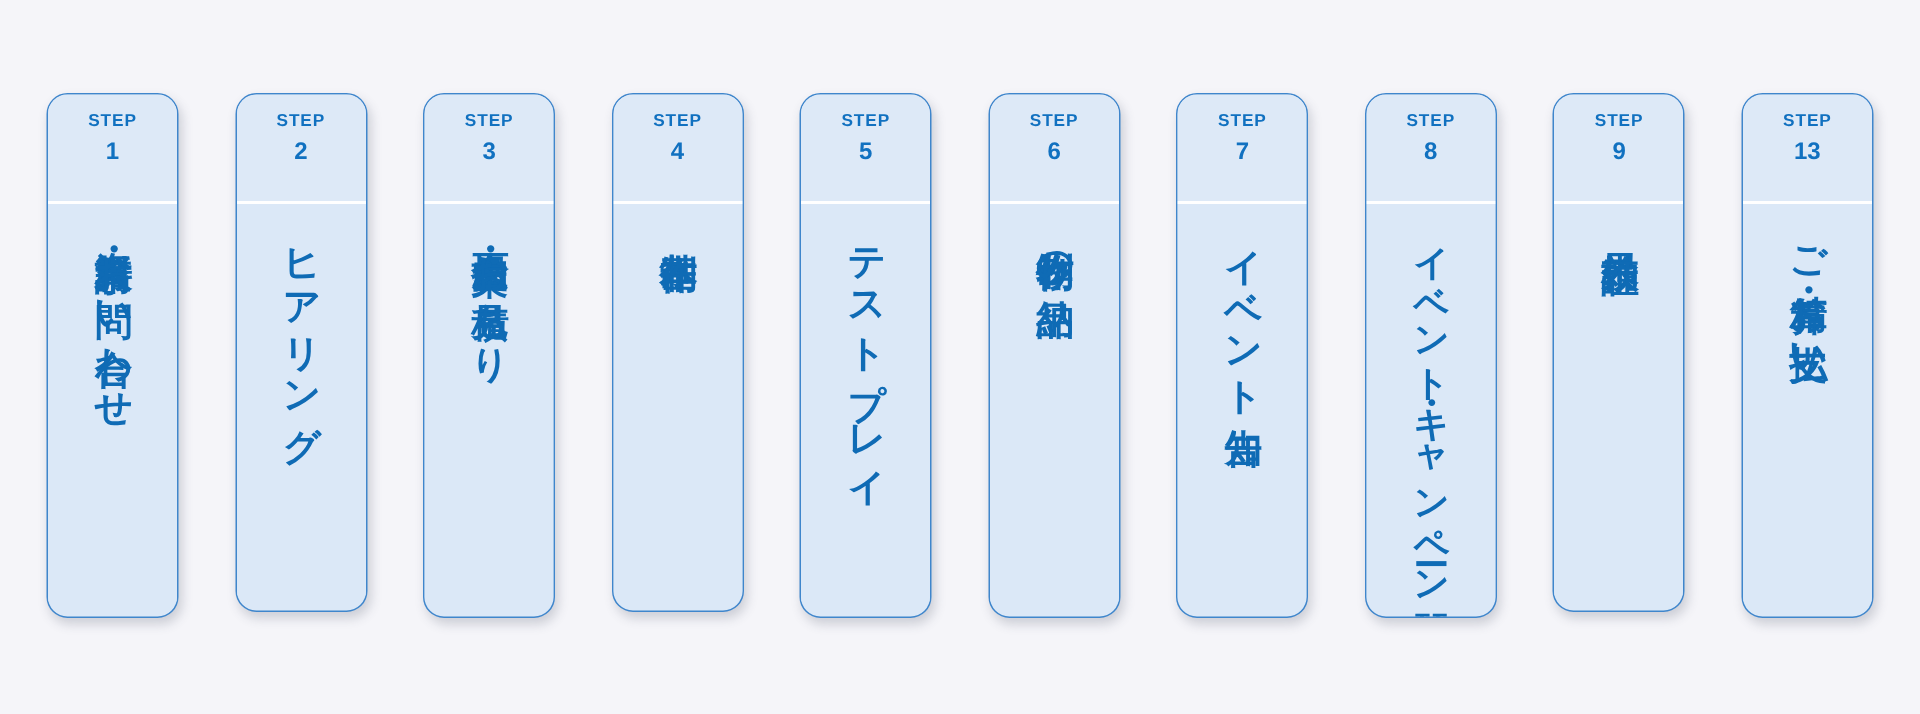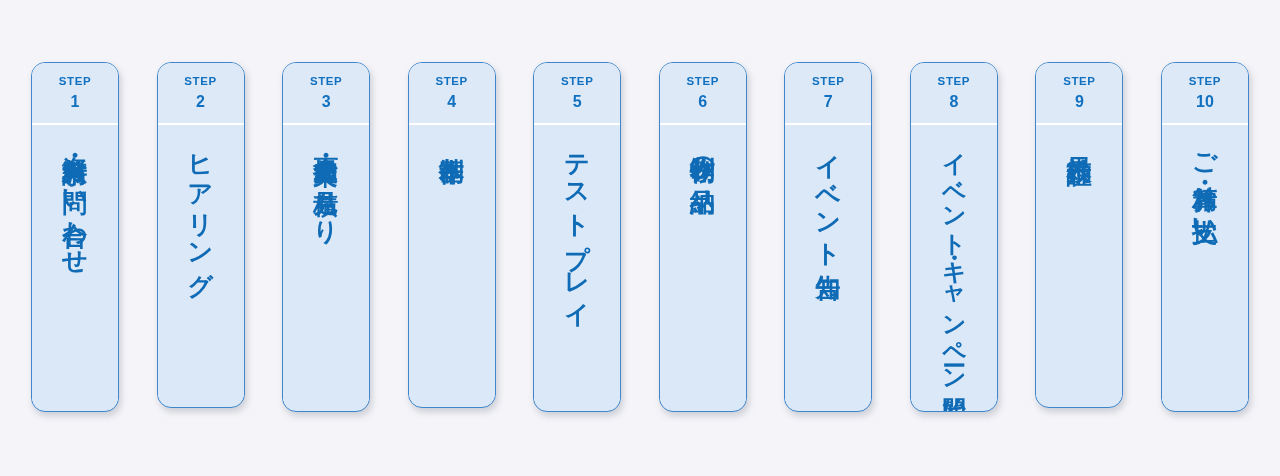--- a/index.html
+++ b/index.html
@@ -50,21 +50,21 @@
     overflow: hidden;
   }
 
   
   .step-card.tall  { min-height: 350px; }
   .step-card.short { min-height: 346px; }
 
   .step-header {
     flex: 0 0 auto;
     padding-top: 11px;
-    padding-bottom: 12px;
+    padding-bottom: 23px;
     background: #dde9f7;
     border-bottom: 2.5px solid #ffffff;
     text-align: center;
     user-select: none;
   }
 
   .step-word {
     display: block;
     font-size: 11.5px;
     font-weight: bold;
@@ -202,21 +202,21 @@
         <span class="step-num">9</span>
       </div>
       <div class="step-body">
         <span class="step-label">効果検証</span>
       </div>
     </div>
 
     <div class="step-card tall">
       <div class="step-header">
         <span class="step-word">STEP</span>
-        <span class="step-num">10</span>
+        <span class="step-num">13</span>
       </div>
       <div class="step-body">
         <span class="step-label">ご精算・お支払い</span>
       </div>
     </div>
 
   </div>
 </div>
 
 </body></html>

